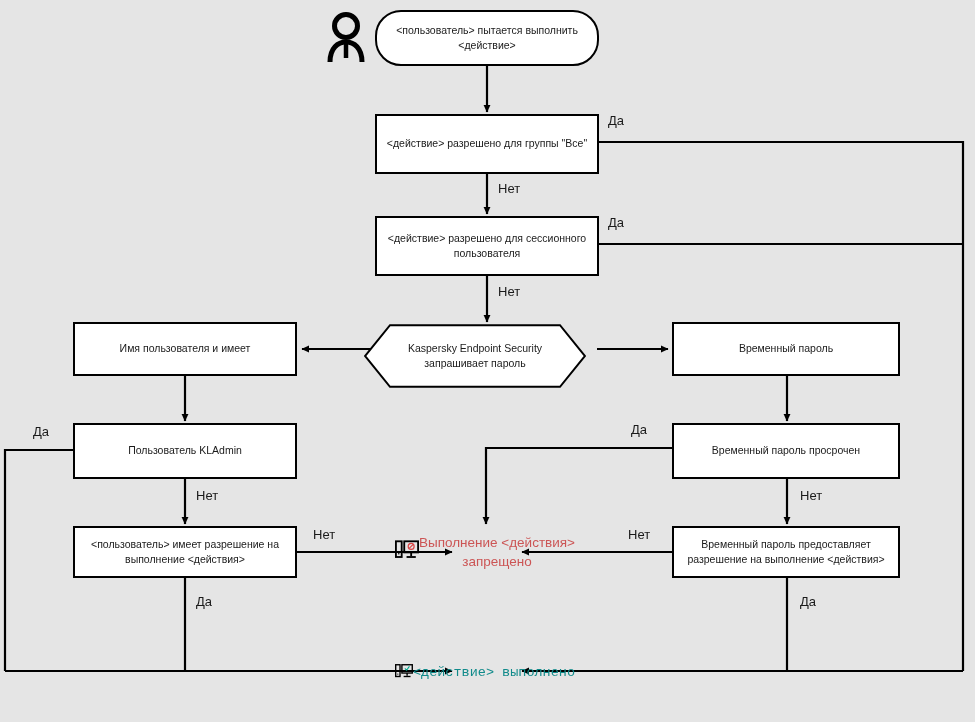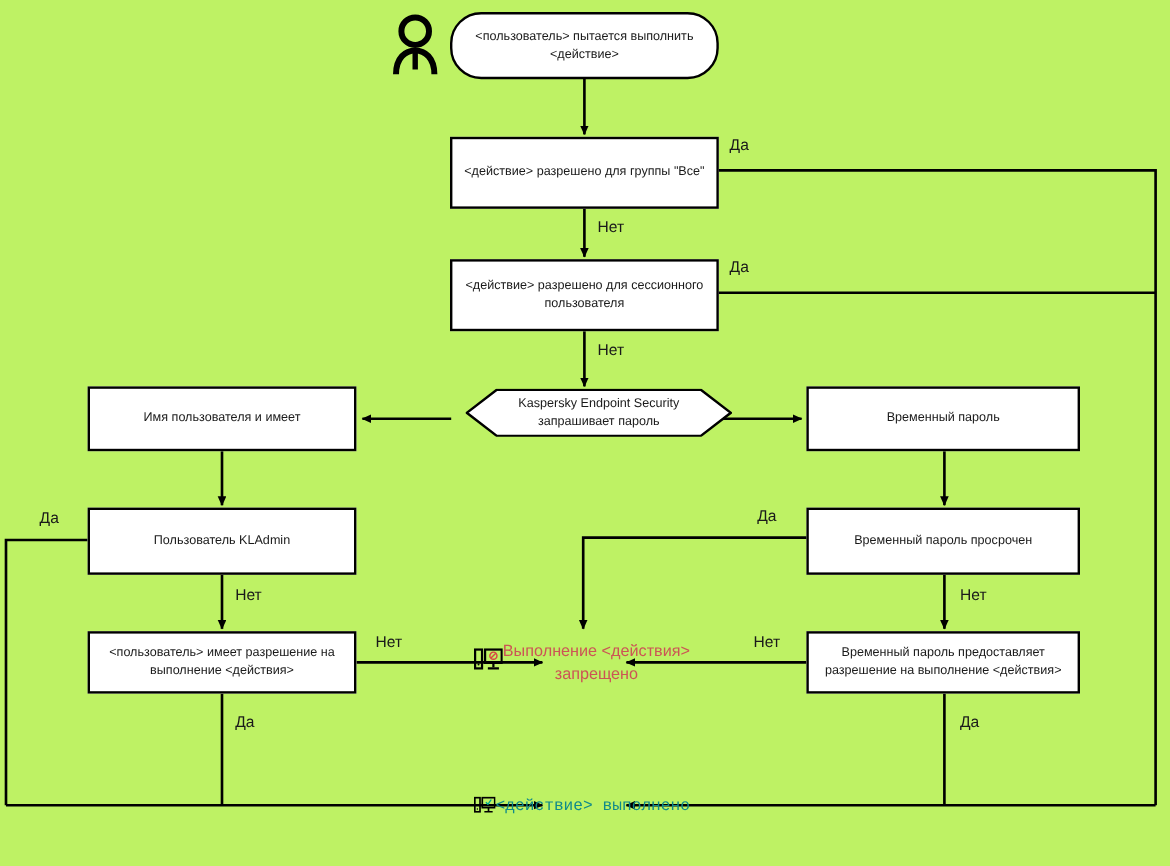--- a/index.html
+++ b/index.html
@@ -7,21 +7,21 @@
     padding: 0;
     background: #ffffff;
   }
   body {
     font-family: "Liberation Sans", "DejaVu Sans", sans-serif;
   }
   #canvas {
     position: relative;
     width: 975px;
     height: 722px;
-    background: #bef264;
+    background: #e5e5e5;
     overflow: hidden;
   }
   #wires {
     position: absolute;
     left: 0; top: 0;
     width: 975px; height: 722px;
     pointer-events: none;
   }
   .node {
     position: absolute;
@@ -150,21 +150,21 @@
   </div>
 
   <div class="node" style="left:375px; top:114px; width:224px; height:60px;">
     <span>&lt;действие&gt; разрешено для группы "Все"</span>
   </div>
 
   <div class="node" style="left:375px; top:216px; width:224px; height:60px;">
     <span>&lt;действие&gt; разрешено для сессионного пользователя</span>
   </div>
 
-  <div class="node hex" style="left:388px; top:324px; width:222px; height:40px;">
+  <div class="node hex" style="left:364px; top:324px; width:222px; height:64px;">
     <svg class="hexshape" viewBox="0 0 222 52" preserveAspectRatio="none" xmlns="http://www.w3.org/2000/svg">
       <polygon points="26,1 196,1 221,26 196,51 26,51 1,26" fill="#ffffff" stroke="#000000" stroke-width="2" vector-effect="non-scaling-stroke"></polygon>
     </svg>
     <span class="hexlabel">Kaspersky Endpoint Security запрашивает пароль</span>
   </div>
 
   <div class="node" style="left:73px; top:322px; width:224px; height:54px;">
     <span>Имя пользователя и имеет</span>
   </div>
 

